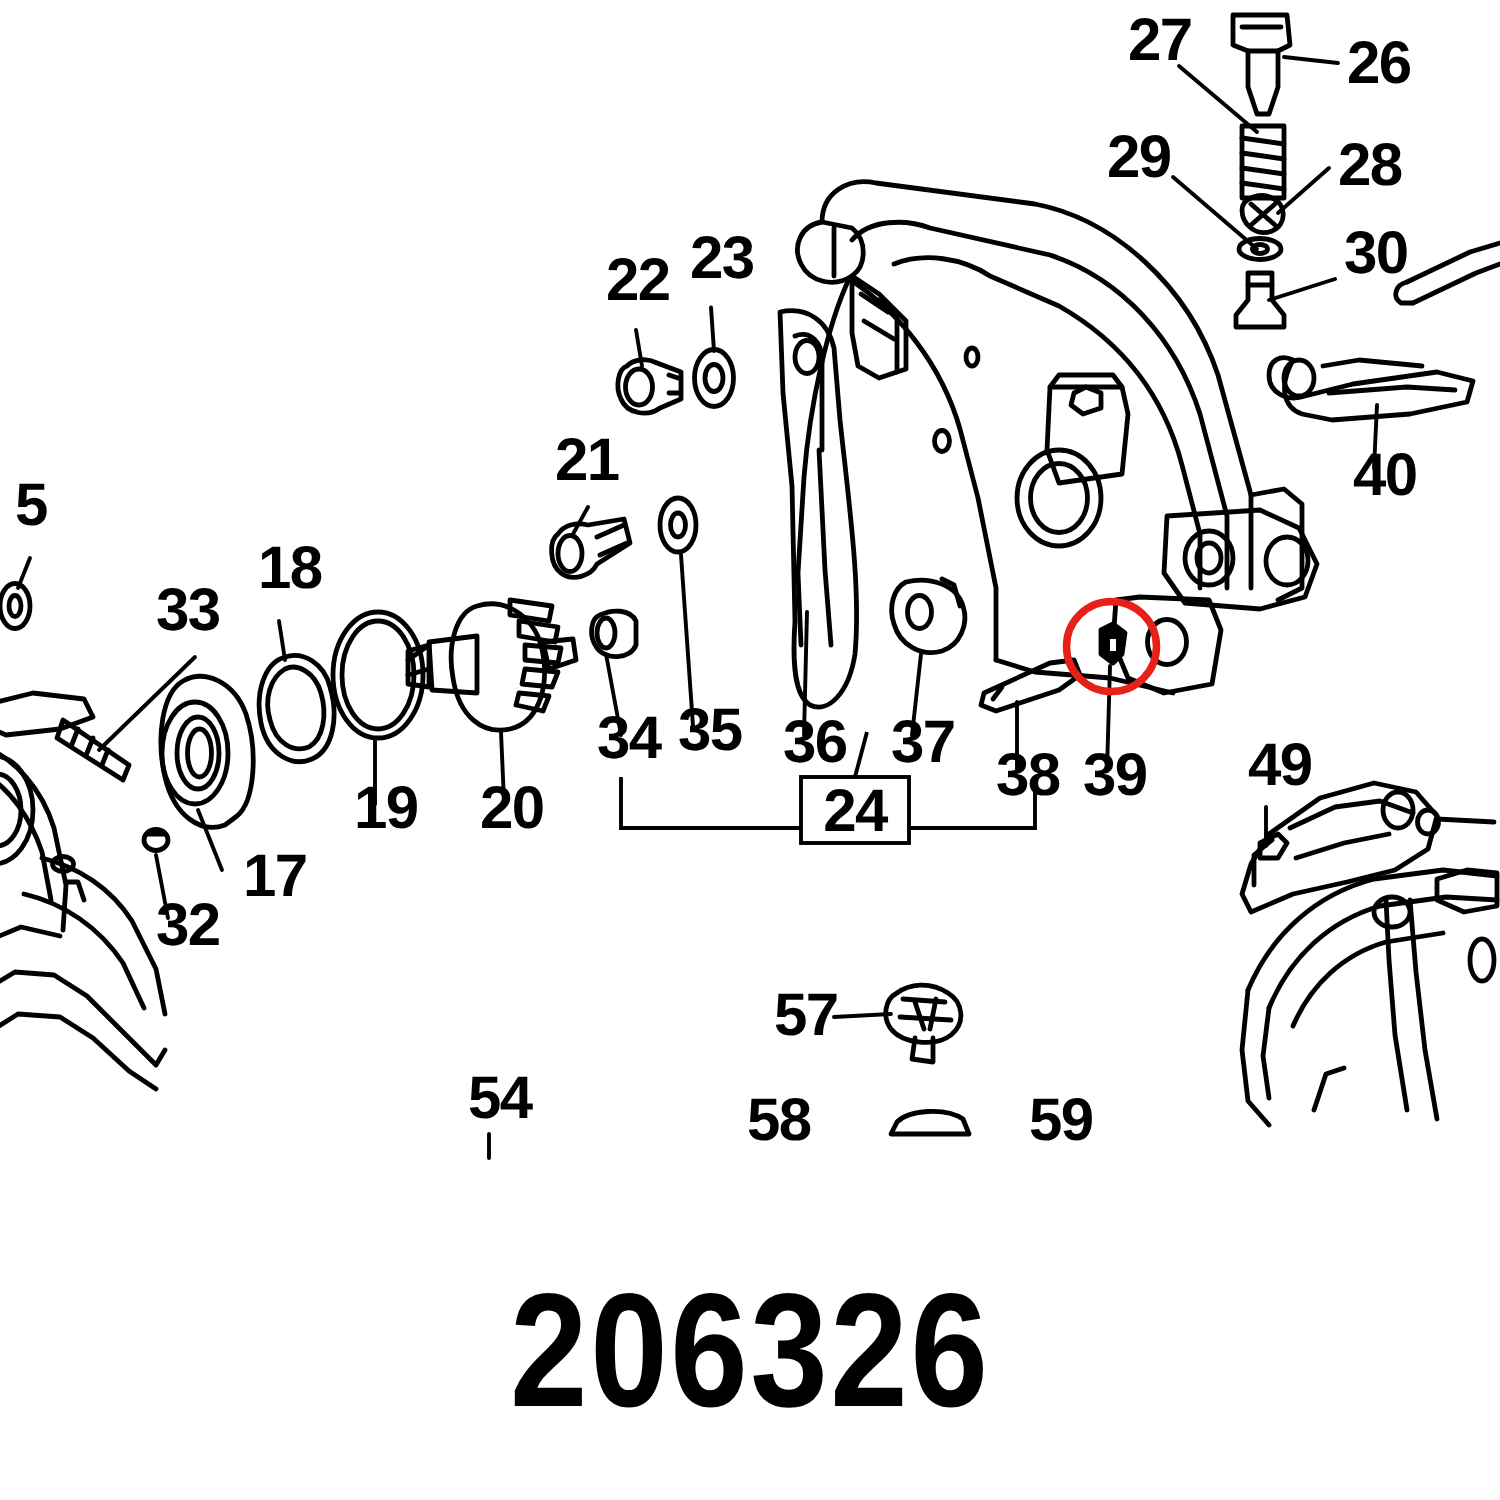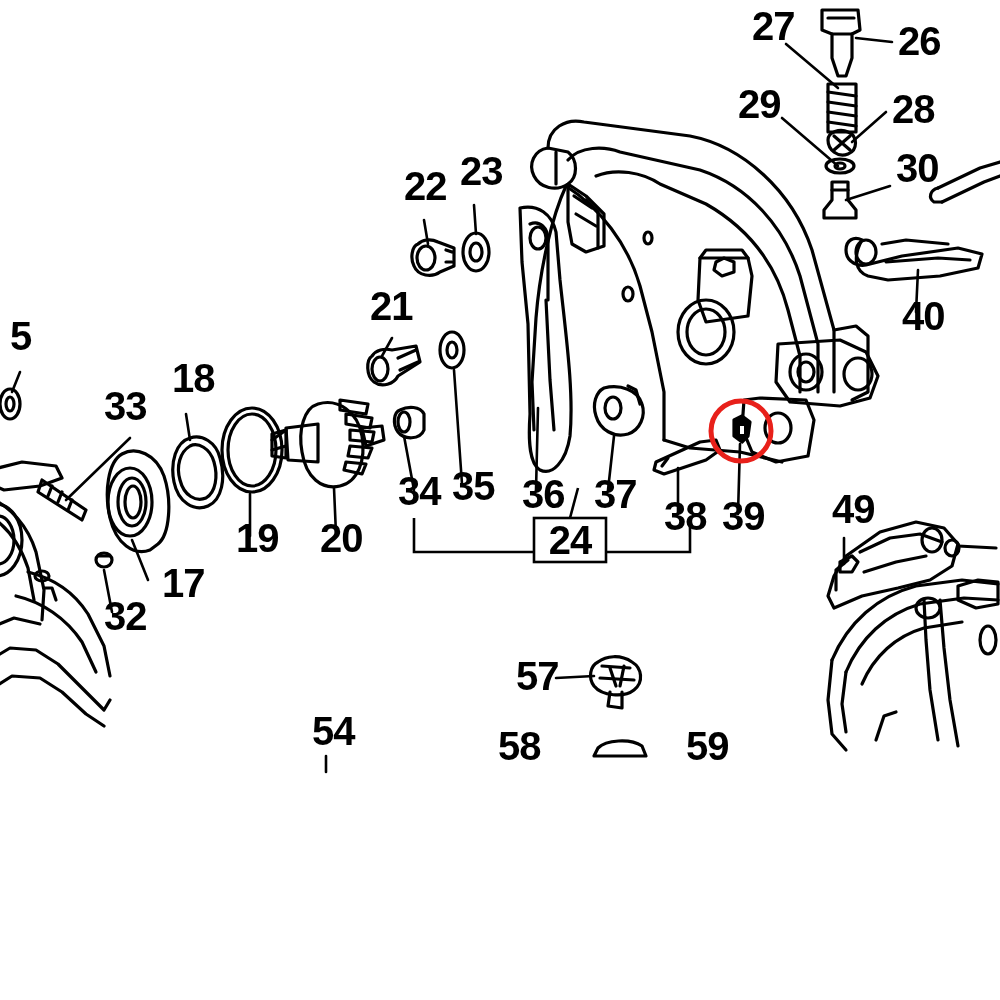--- a/index.html
+++ b/index.html
@@ -387,14 +387,17 @@
           <text class="callout-text" x="832" y="523" text-anchor="start">49</text>
           <text class="callout-text" x="312" y="745" text-anchor="start">54</text>
           <text class="callout-text" x="516" y="690" text-anchor="start">57</text>
           <text class="callout-text" x="498" y="760" text-anchor="start">58</text>
           <text class="callout-text" x="686" y="760" text-anchor="start">59</text>
         </g>
 
     </svg>
   </div>
 
+  <div class="part-number-plate">
+    <div id="part-number" style="color: rgb(0, 0, 0);">206326</div>
+  </div>
 
 </div>
 
 </body></html>

